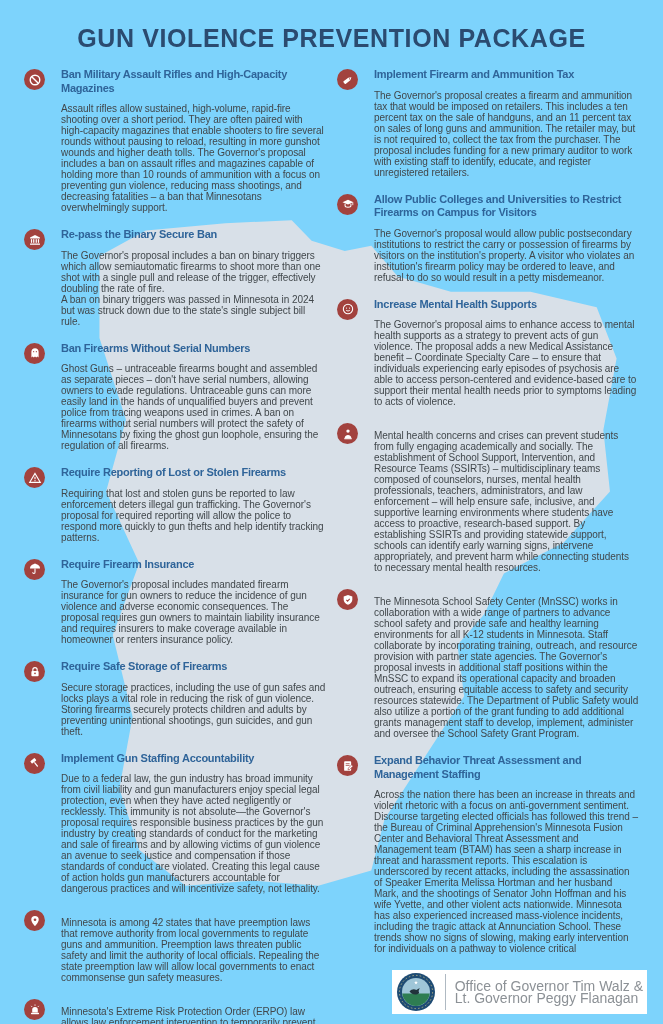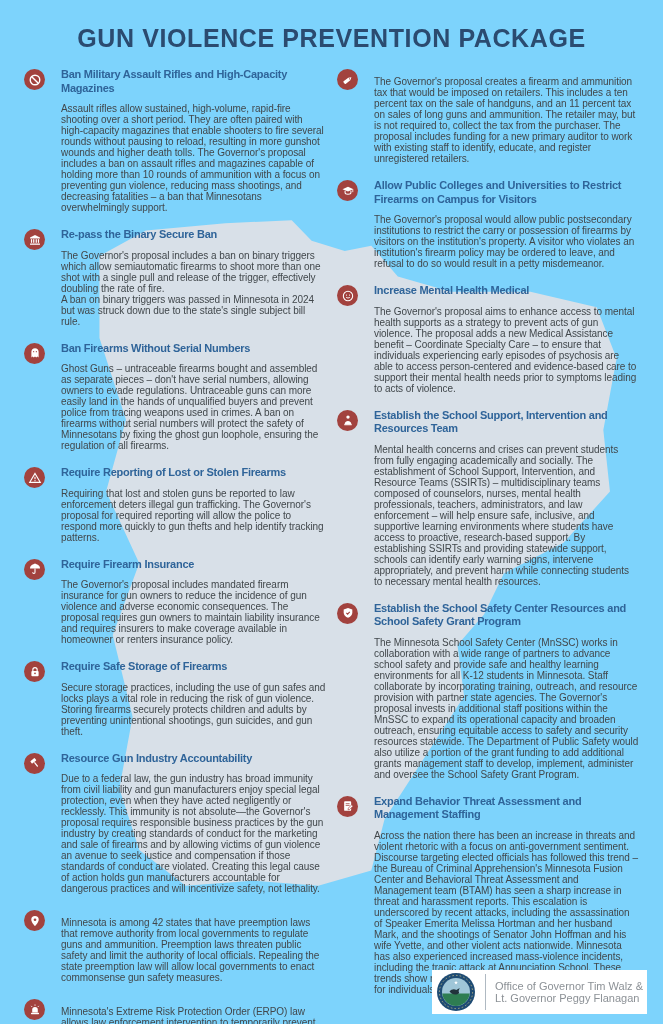--- a/index.html
+++ b/index.html
@@ -35,21 +35,21 @@
   .sec-body{
     font-size:10px;line-height:11px;letter-spacing:-0.06px;
     color:var(--body,#41474B);margin:8px 0 0;white-space:pre-line;
   }
   .footer{
     position:absolute;z-index:2;right:16px;bottom:10px;
     display:flex;align-items:center;gap:9px;background:#fff;padding:2px 4px;
   }
   .seal{width:40px;height:40px;display:block;}
   .footer-divider{width:1px;height:36px;background:#AFB9C2;}
-  .office{font-size:11px;line-height:12.5px;color:var(--footer-text,#8C9196);white-space:pre-line;}
+  .office{font-size:14px;line-height:12.5px;color:var(--footer-text,#8C9196);white-space:pre-line;}
 </style>
 </head>
 <body>
 
 <div class="page">
   <div class="watermark"></div>
 
   <div class="content">
     <h1 class="page-title">GUN VIOLENCE PREVENTION PACKAGE</h1>
 
@@ -145,21 +145,21 @@
   <div class="section">
     <div class="icon-circle">
               <svg viewBox="0 0 24 24" fill="#fff">
                 <g transform="rotate(-38 12 12)">
                   <rect x="7.2" y="4.6" width="9.6" height="5.4" rx="1.2"></rect>
                   <rect x="10.9" y="10.4" width="2.2" height="9.4" rx="1.1"></rect>
                 </g>
               </svg>
             </div>
     <div class="sec-content">
-      <h3 class="sec-title">Resource Gun Industry Accountability</h3>
+      <h3 class="sec-title">Implement Gun Staffing Accountability</h3>
       <p class="sec-body">Due to a federal law, the gun industry has broad immunity from civil liability and gun manufacturers enjoy special legal protection, even when they have acted negligently or recklessly. This immunity is not absolute—the Governor's proposal requires responsible business practices by the gun industry by creating standards of conduct for the marketing and sale of firearms and by allowing victims of gun violence an avenue to seek justice and compensation if those standards of conduct are violated. Creating this legal cause of action holds gun manufacturers accountable for dangerous practices and will incentivize safety, not lethality.</p>
     </div>
   </div>
 
   <div class="section">
     <div class="icon-circle">
               <svg viewBox="0 0 24 24">
                 <path d="M12 3.4a6.4 6.4 0 016.4 6.4c0 4.6-6.4 10.8-6.4 10.8S5.6 14.4 5.6 9.8A6.4 6.4 0 0112 3.4z" fill="#fff"></path>
                 <circle cx="12" cy="9.8" r="2.3" fill="var(--icon-bg)"></circle>
               </svg>
@@ -188,20 +188,21 @@
   <div class="section">
     <div class="icon-circle">
               <svg viewBox="0 0 24 24">
                 <g transform="rotate(-38 12 12)">
                   <path d="M4.6 9.2h10.2l4.6 2.8-4.6 2.8H4.6a1.1 1.1 0 01-1.1-1.1v-3.4a1.1 1.1 0 011.1-1.1z" fill="#fff"></path>
                   <circle cx="15.2" cy="12" r="1" fill="var(--icon-bg)"></circle>
                 </g>
               </svg>
             </div>
     <div class="sec-content">
+      <h3 class="sec-title">Implement Firearm and Ammunition Tax</h3>
       <p class="sec-body">The Governor's proposal creates a firearm and ammunition tax that would be imposed on retailers. This includes a ten percent tax on the sale of handguns, and an 11 percent tax on sales of long guns and ammunition. The retailer may, but is not required to, collect the tax from the purchaser. The proposal includes funding for a new primary auditor to work with existing staff to identify, educate, and register unregistered retailers.</p>
     </div>
   </div>
 
   <div class="section">
     <div class="icon-circle">
               <svg viewBox="0 0 24 24">
                 <path d="M12 4.6l9.4 4.2L12 13 2.6 8.8z" fill="#fff"></path>
                 <path d="M7 11.4v3.8c0 1.3 2.2 2.4 5 2.4s5-1.1 5-2.4v-3.8" fill="none" stroke="#fff" stroke-width="1.8"></path>
                 <line x1="20.2" y1="9.4" x2="20.2" y2="14" stroke="#fff" stroke-width="1.4"></line>
@@ -216,48 +217,46 @@
   <div class="section">
     <div class="icon-circle">
               <svg viewBox="0 0 24 24">
                 <circle cx="12" cy="12" r="8" fill="none" stroke="#fff" stroke-width="1.8"></circle>
                 <circle cx="9.4" cy="10.4" r="1" fill="#fff"></circle>
                 <circle cx="14.6" cy="10.4" r="1" fill="#fff"></circle>
                 <path d="M8.8 14.2c1.4 1.5 5 1.5 6.4 0" fill="none" stroke="#fff" stroke-width="1.5"></path>
               </svg>
             </div>
     <div class="sec-content">
-      <h3 class="sec-title">Increase Mental Health Medical</h3>
+      <h3 class="sec-title">Increase Mental Health Supports</h3>
       <p class="sec-body">The Governor's proposal aims to enhance access to mental health supports as a strategy to prevent acts of gun violence. The proposal adds a new Medical Assistance benefit – Coordinate Specialty Care – to ensure that individuals experiencing early episodes of psychosis are able to access person-centered and evidence-based care to support their mental health needs prior to symptoms leading to acts of violence.</p>
     </div>
   </div>
 
   <div class="section">
     <div class="icon-circle">
               <svg viewBox="0 0 24 24" fill="#fff">
                 <circle cx="12" cy="7" r="2.9"></circle>
                 <path d="M6.2 19.6c0-3.5 2.5-5.8 5.8-5.8s5.8 2.3 5.8 5.8z"></path>
                 <rect x="5.2" y="19.2" width="13.6" height="1.6" rx="0.8"></rect>
               </svg>
             </div>
     <div class="sec-content">
-      <h3 class="sec-title">Establish the School Support, Intervention and Resources Team</h3>
       <p class="sec-body">Mental health concerns and crises can prevent students from fully engaging academically and socially. The establishment of School Support, Intervention, and Resource Teams (SSIRTs) – multidisciplinary teams composed of counselors, nurses, mental health professionals, teachers, administrators, and law enforcement – will help ensure safe, inclusive, and supportive learning environments where students have access to proactive, research-based support. By establishing SSIRTs and providing statewide support, schools can identify early warning signs, intervene appropriately, and prevent harm while connecting students to necessary mental health resources.</p>
     </div>
   </div>
 
   <div class="section">
     <div class="icon-circle">
               <svg viewBox="0 0 24 24">
                 <path d="M12 3.4l7.4 2.7v5c0 4.3-3.1 7.4-7.4 9.1-4.3-1.7-7.4-4.8-7.4-9.1v-5z" fill="#fff"></path>
                 <path d="M9.2 11.9l2.1 2.1 3.7-3.8" fill="none" stroke="var(--icon-bg)" stroke-width="1.9"></path>
               </svg>
             </div>
     <div class="sec-content">
-      <h3 class="sec-title">Establish the School Safety Center Resources and School Safety Grant Program</h3>
       <p class="sec-body">The Minnesota School Safety Center (MnSSC) works in collaboration with a wide range of partners to advance school safety and provide safe and healthy learning environments for all K-12 students in Minnesota. Staff collaborate by incorporating training, outreach, and resource provision with partner state agencies. The Governor's proposal invests in additional staff positions within the MnSSC to expand its operational capacity and broaden outreach, ensuring equitable access to safety and security resources statewide. The Department of Public Safety would also utilize a portion of the grant funding to add additional grants management staff to develop, implement, administer and oversee the School Safety Grant Program.</p>
     </div>
   </div>
 
   <div class="section">
     <div class="icon-circle">
               <svg viewBox="0 0 24 24">
                 <rect x="5.4" y="3.8" width="12" height="16.4" rx="1.5" fill="#fff"></rect>
                 <line x1="8" y1="8" x2="14.8" y2="8" stroke="var(--icon-bg)" stroke-width="1.3"></line>
                 <line x1="8" y1="11" x2="14.8" y2="11" stroke="var(--icon-bg)" stroke-width="1.3"></line>

